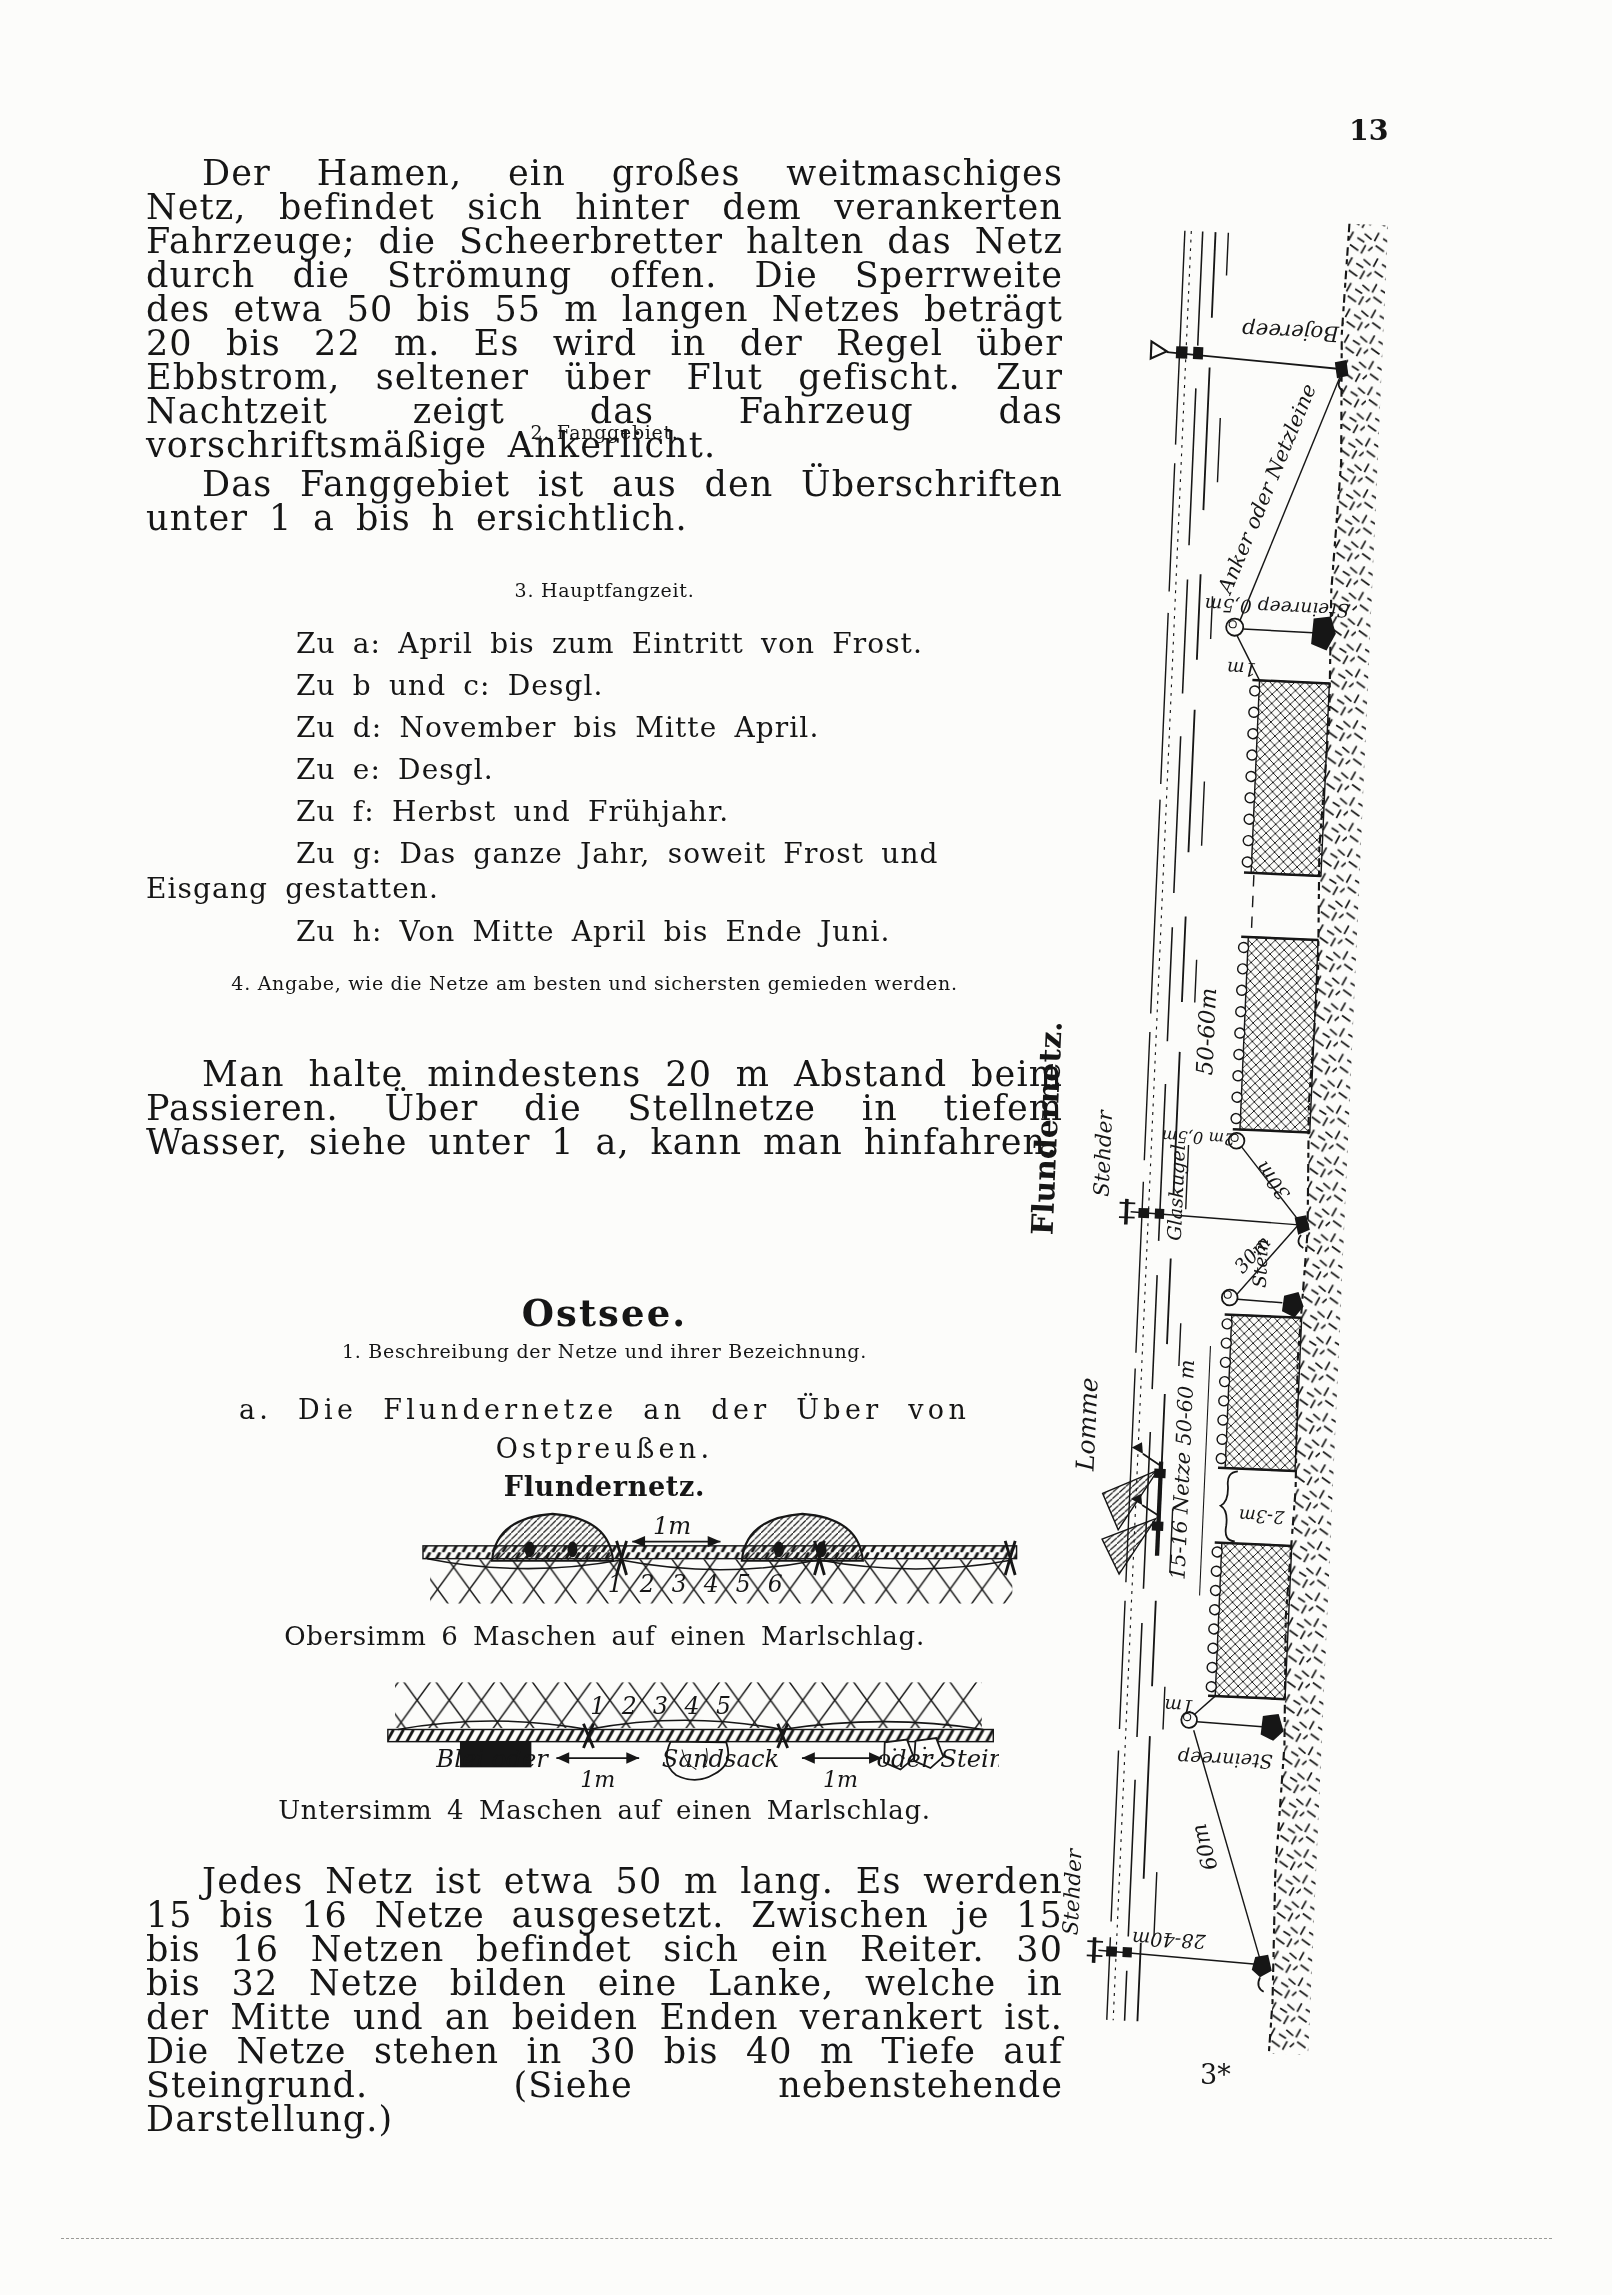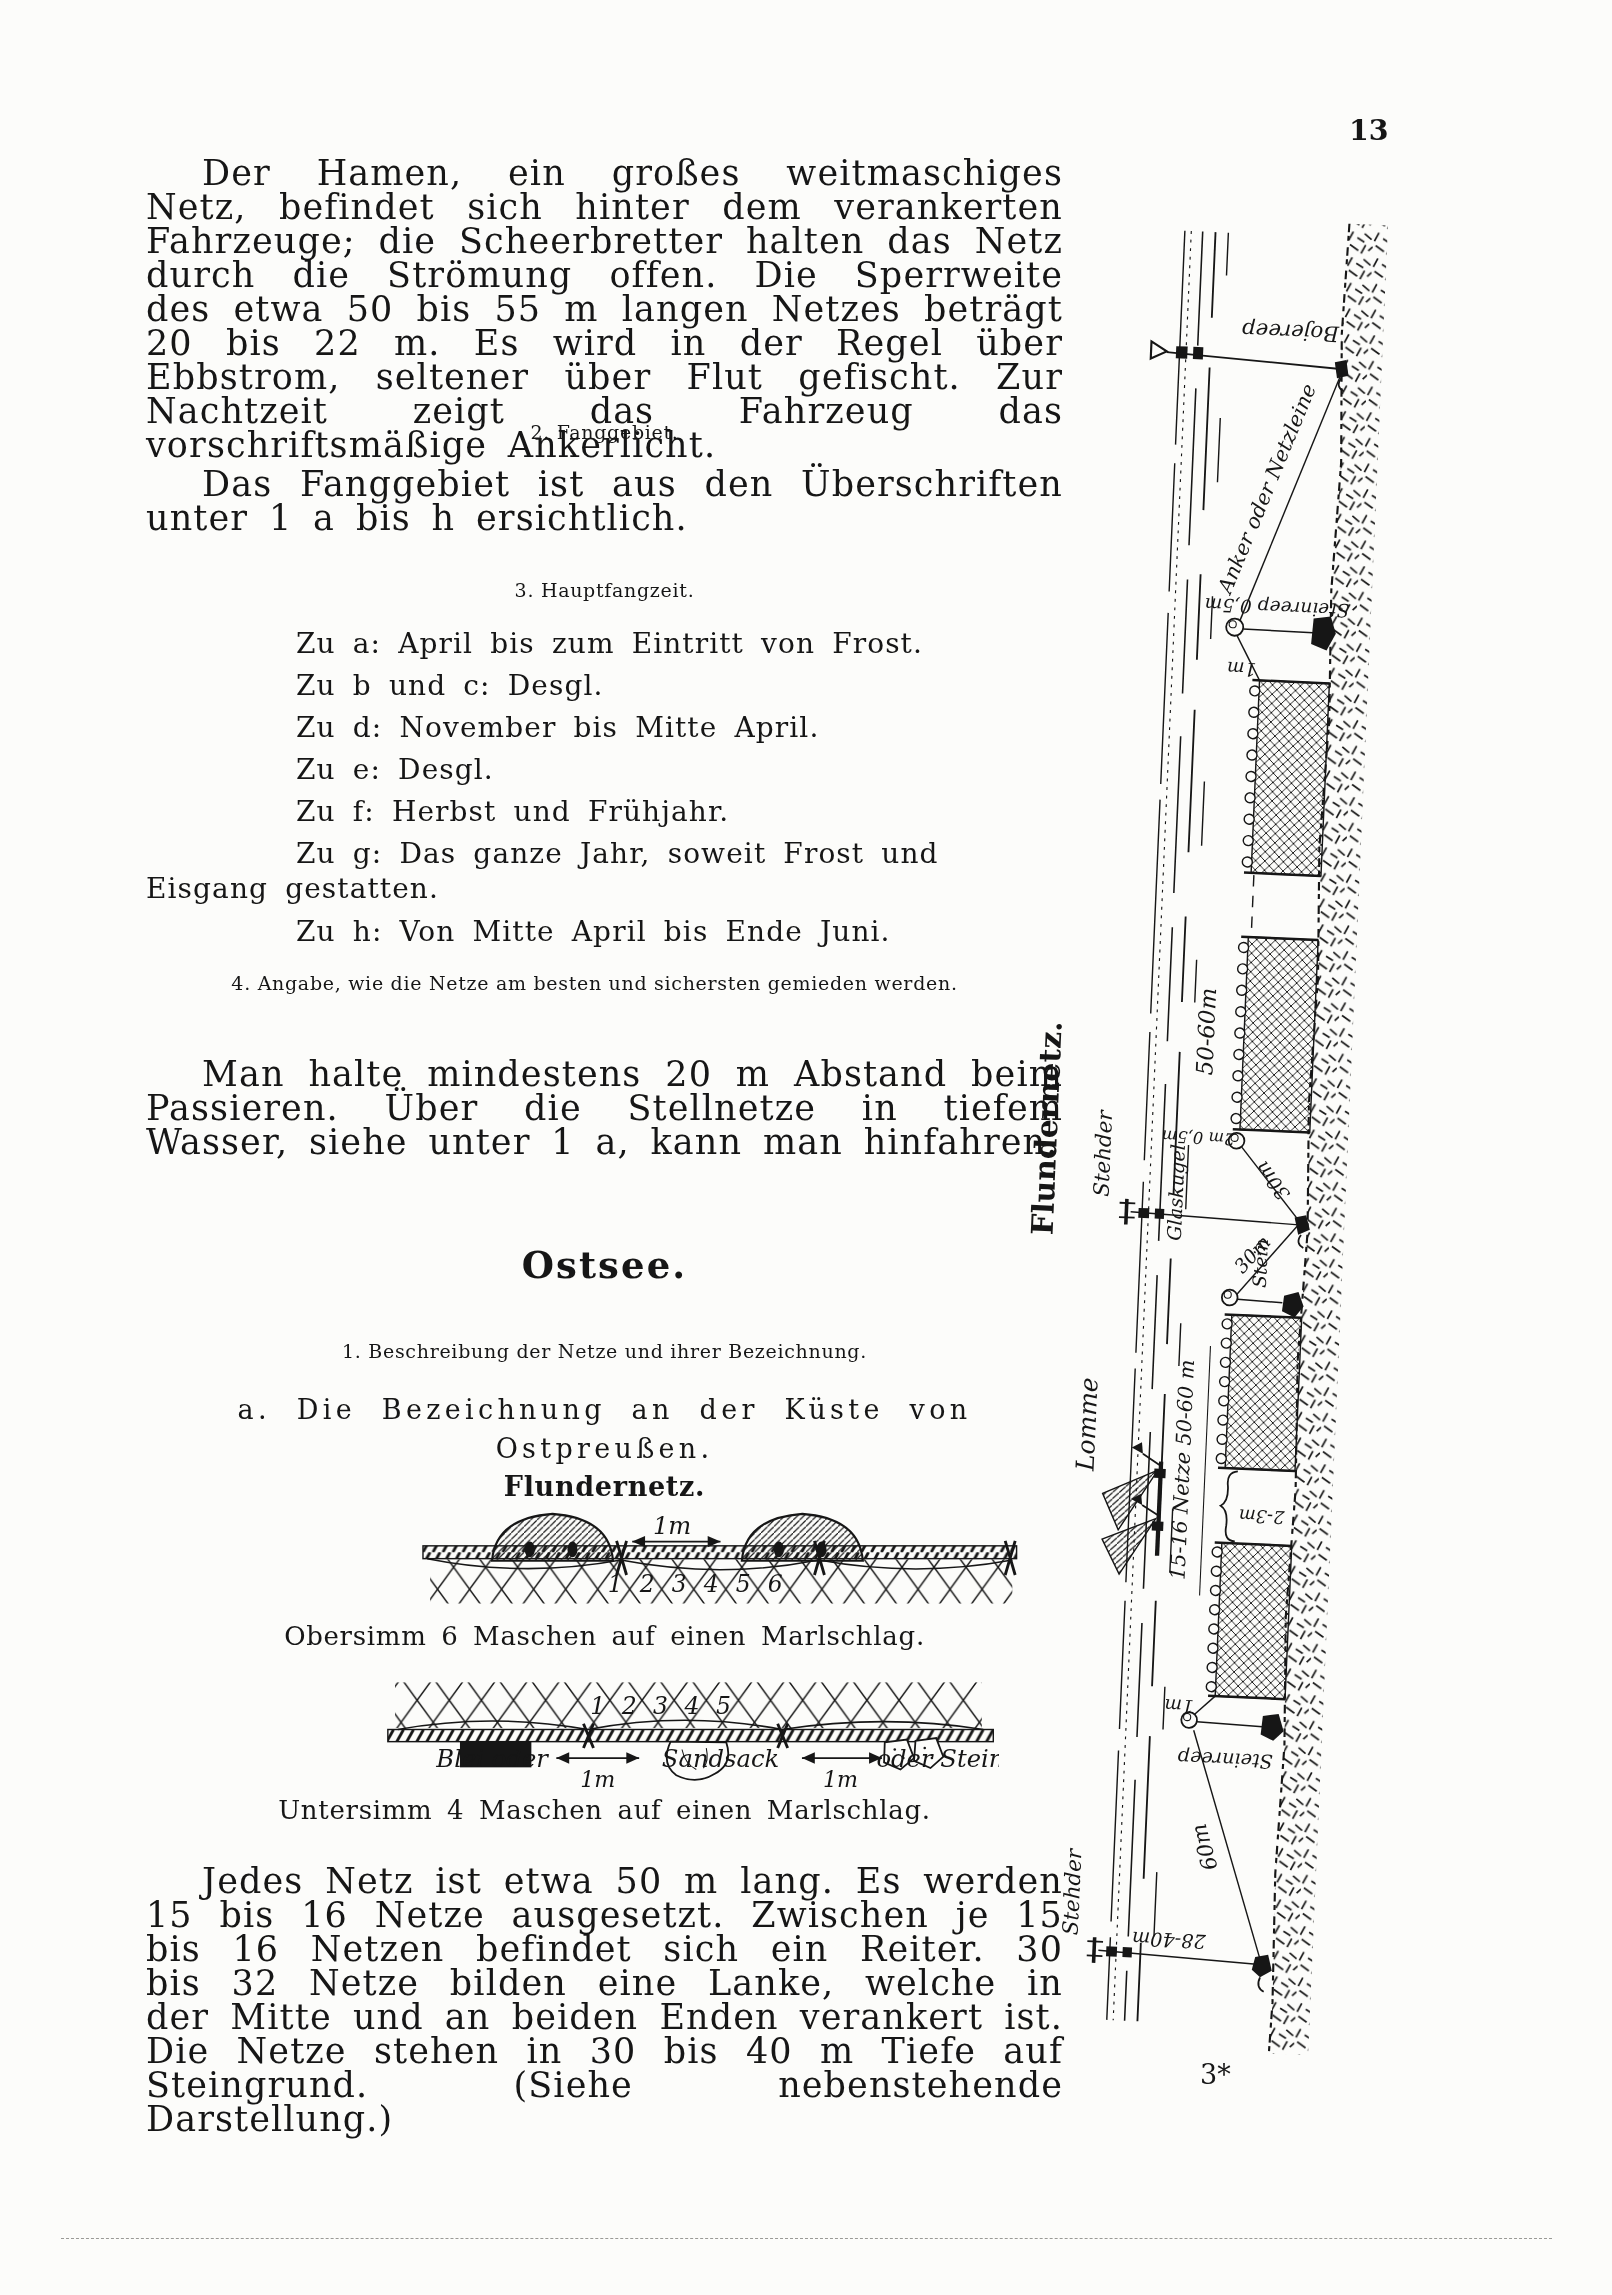--- a/index.html
+++ b/index.html
@@ -17,21 +17,21 @@
   .heading{
     width:917px; text-align:center; font-weight:normal; font-size:19px; line-height:36px;
     letter-spacing:0.7px;
   }
   .list-item{
     width:917px; font-size:28px; line-height:35px; letter-spacing:1.1px; word-spacing:7.1px;
     text-indent:150px; margin-bottom:7.1px; text-align:left;
   }
   .caption{width:917px; text-align:center; font-size:26px; letter-spacing:0.7px; word-spacing:5.7px;}
   .ostsee-heading{
-    width:917px; text-align:center; font-weight:bold; font-size:37px; letter-spacing:2.1px;
+    width:917px; text-align:center; font-weight:bold; font-size:37px; letter-spacing:2.1px;margin-top:48px;
   }
   .gesperrt{
     width:917px; text-align:center; font-size:27px; line-height:39px;
     letter-spacing:4.3px; word-spacing:13px;
   }
   .fig-title{width:917px; text-align:center; font-weight:bold; font-size:27px; letter-spacing:0.7px;}
   .pagenum{font-weight:bold; font-size:28.5px;}
   .sig{font-size:27px;}
   svg text{fill:#161616;}
   .scan-dots{border-top:1.4px dashed #9a9a96; width:1491px;}
@@ -57,21 +57,21 @@
     <div class="list-item">Zu f: Herbst und Frühjahr.</div>
     <div class="list-item">Zu g: Das ganze Jahr, soweit Frost und Eisgang gestatten.</div>
     <div class="list-item">Zu h: Von Mitte April bis Ende Juni.</div>
   </div>
 
   <div class="abs heading" style="left:136px; top:965px;">4. Angabe, wie die Netze am besten und sichersten gemieden werden.</div>
   <div class="abs body-text indent" style="left:146px; top:1057px;">Man halte mindestens 20 m Abstand beim Passieren. Über die Stellnetze in tiefem Wasser, siehe unter 1 a, kann man hinfahren.</div>
 
   <div class="abs ostsee-heading" style="left:146px; top:1243px;">Ostsee.</div>
   <div class="abs heading" style="left:146px; top:1333px;">1. Beschreibung der Netze und ihrer Bezeichnung.</div>
-  <div class="abs gesperrt" style="left:146px; top:1390px;">a. Die Bezeichnung an der Küste von Ostpreußen.</div>
+  <div class="abs gesperrt" style="left:146px; top:1390px;">a. Die Flundernetze an der Über von Ostpreußen.</div>
   <div class="abs fig-title" style="left:146px; top:1471px;">Flundernetz.</div>
 
   <svg class="abs" style="left:421px; top:1501px;" width="599" height="121" viewBox="0 0 840 170">
     <defs>
       <pattern id="pat-mesh-large" width="45" height="62" patternUnits="userSpaceOnUse">
         <path d="M22.5,0 L45,31 L22.5,62 L0,31 Z" fill="none" stroke="#161616" stroke-width="2"></path>
       </pattern>
       <pattern id="pat-crosshatch" width="13" height="13" patternUnits="userSpaceOnUse">
         <path d="M0,0 L13,13 M13,0 L0,13" stroke="#161616" stroke-width="1.3"></path>
       </pattern>

